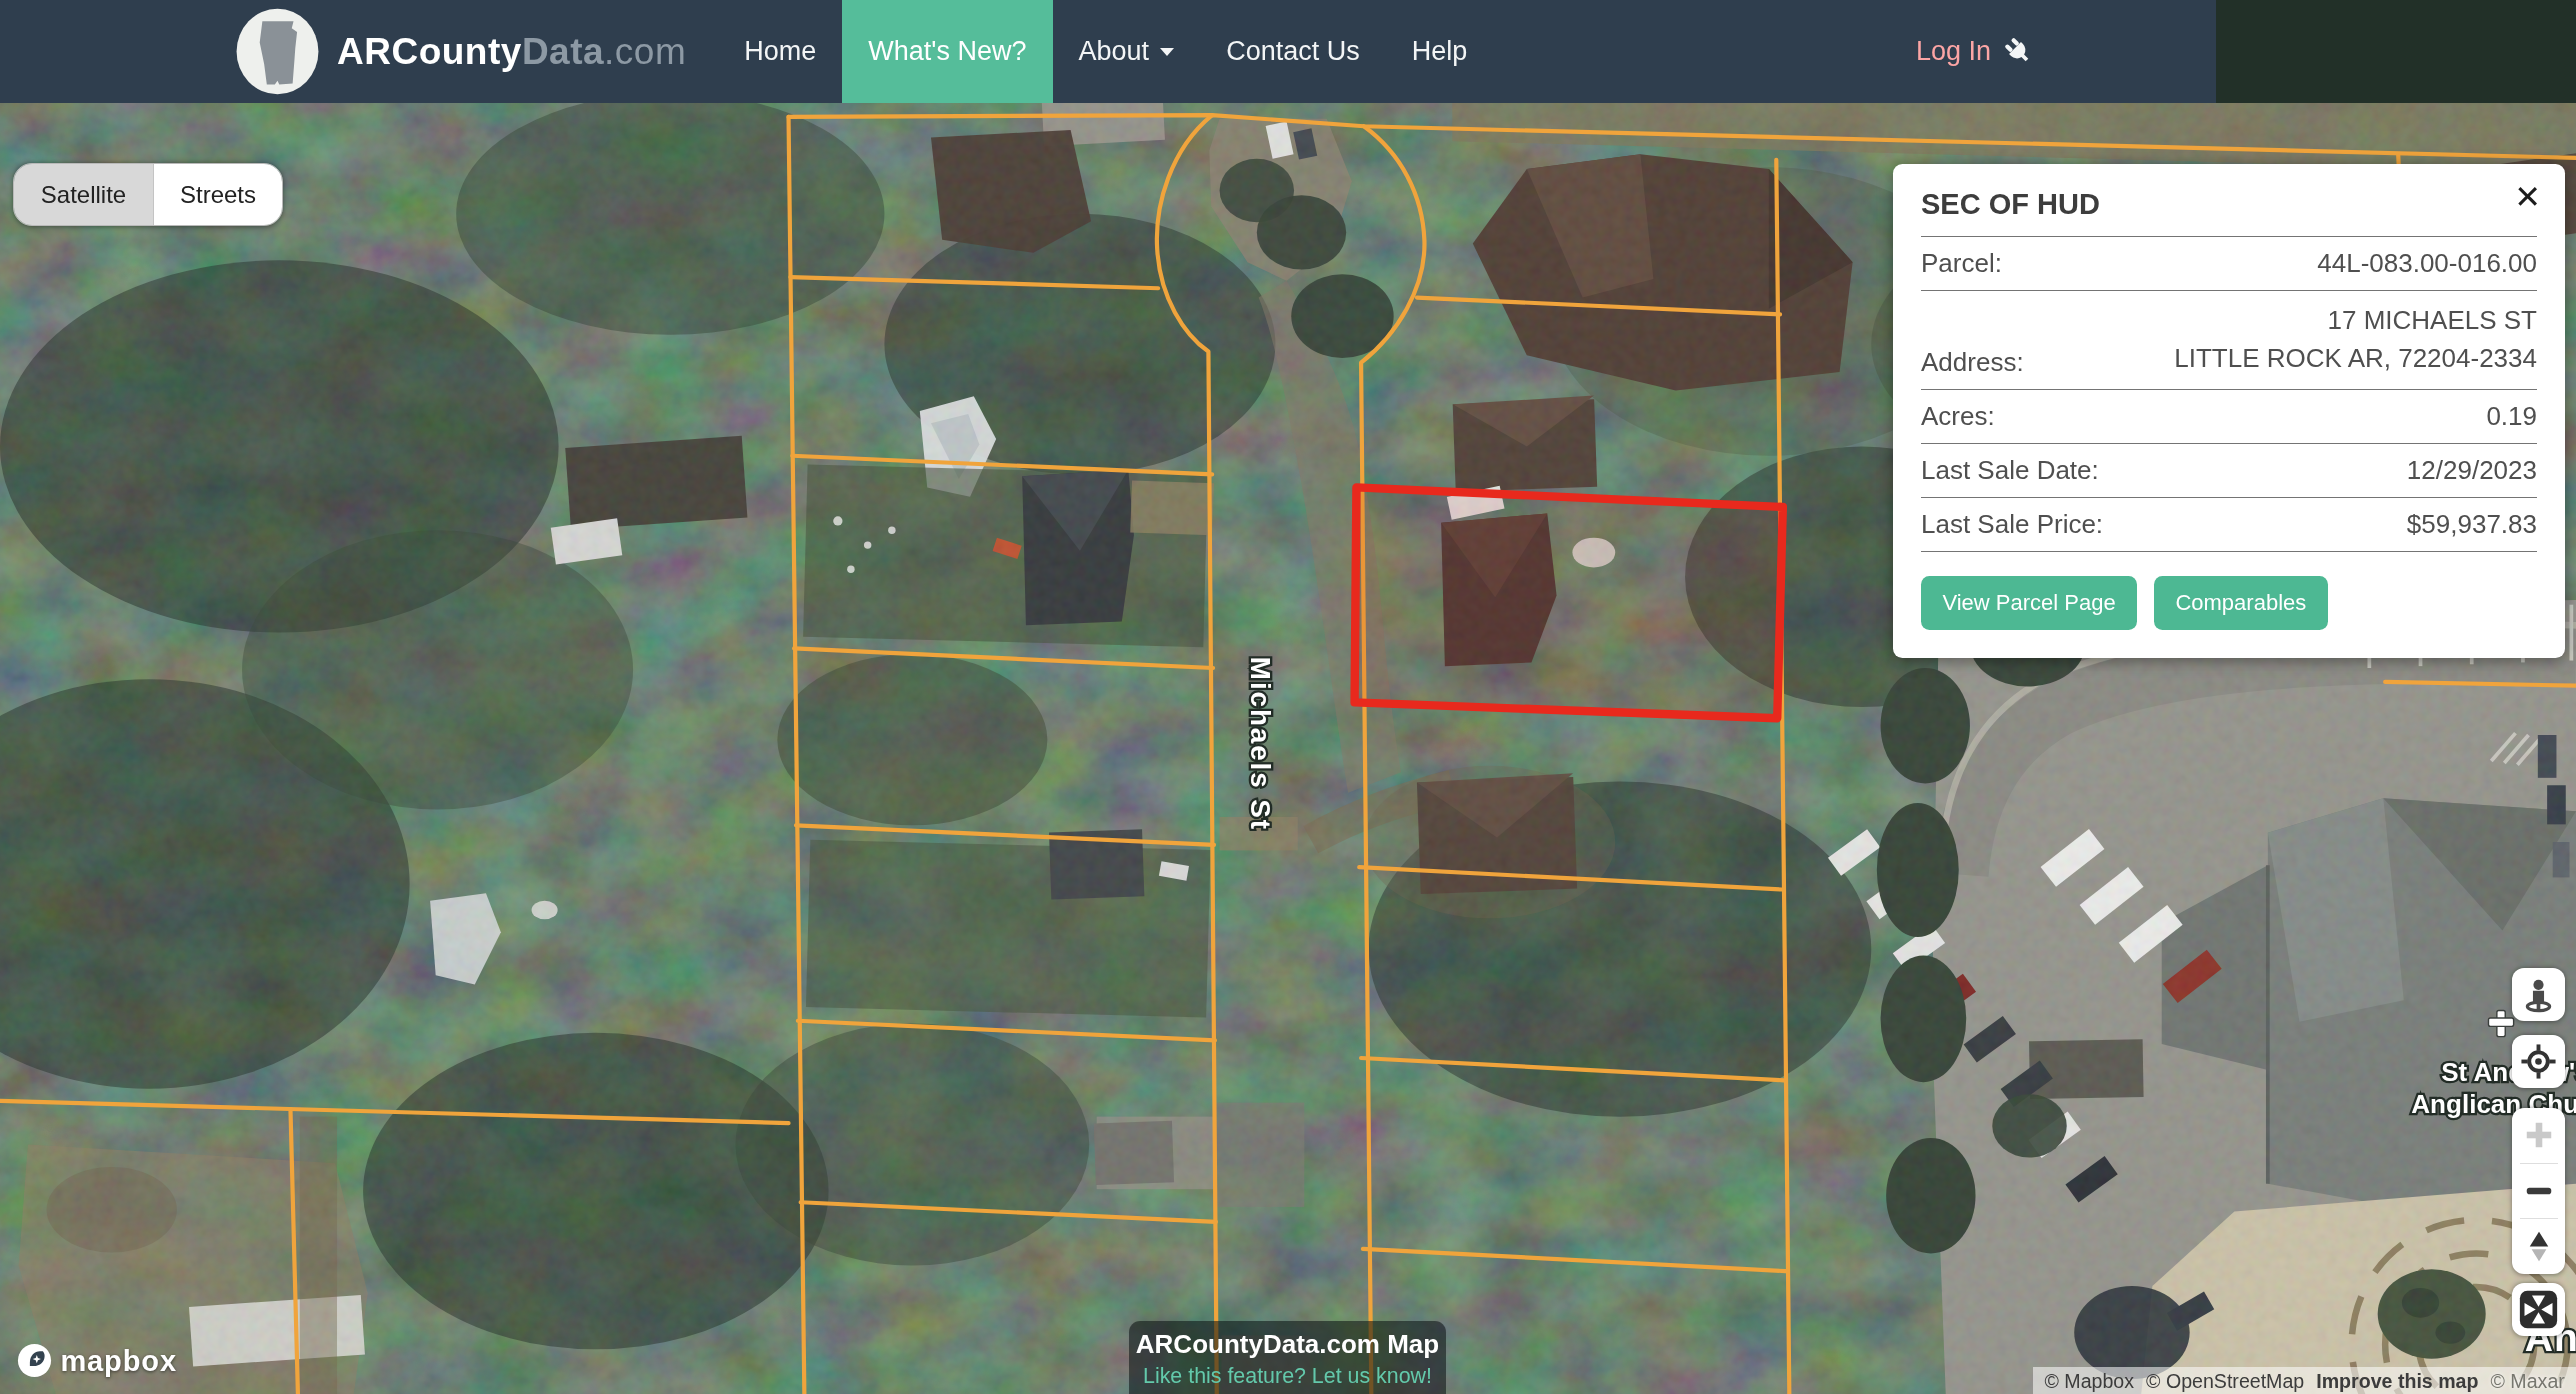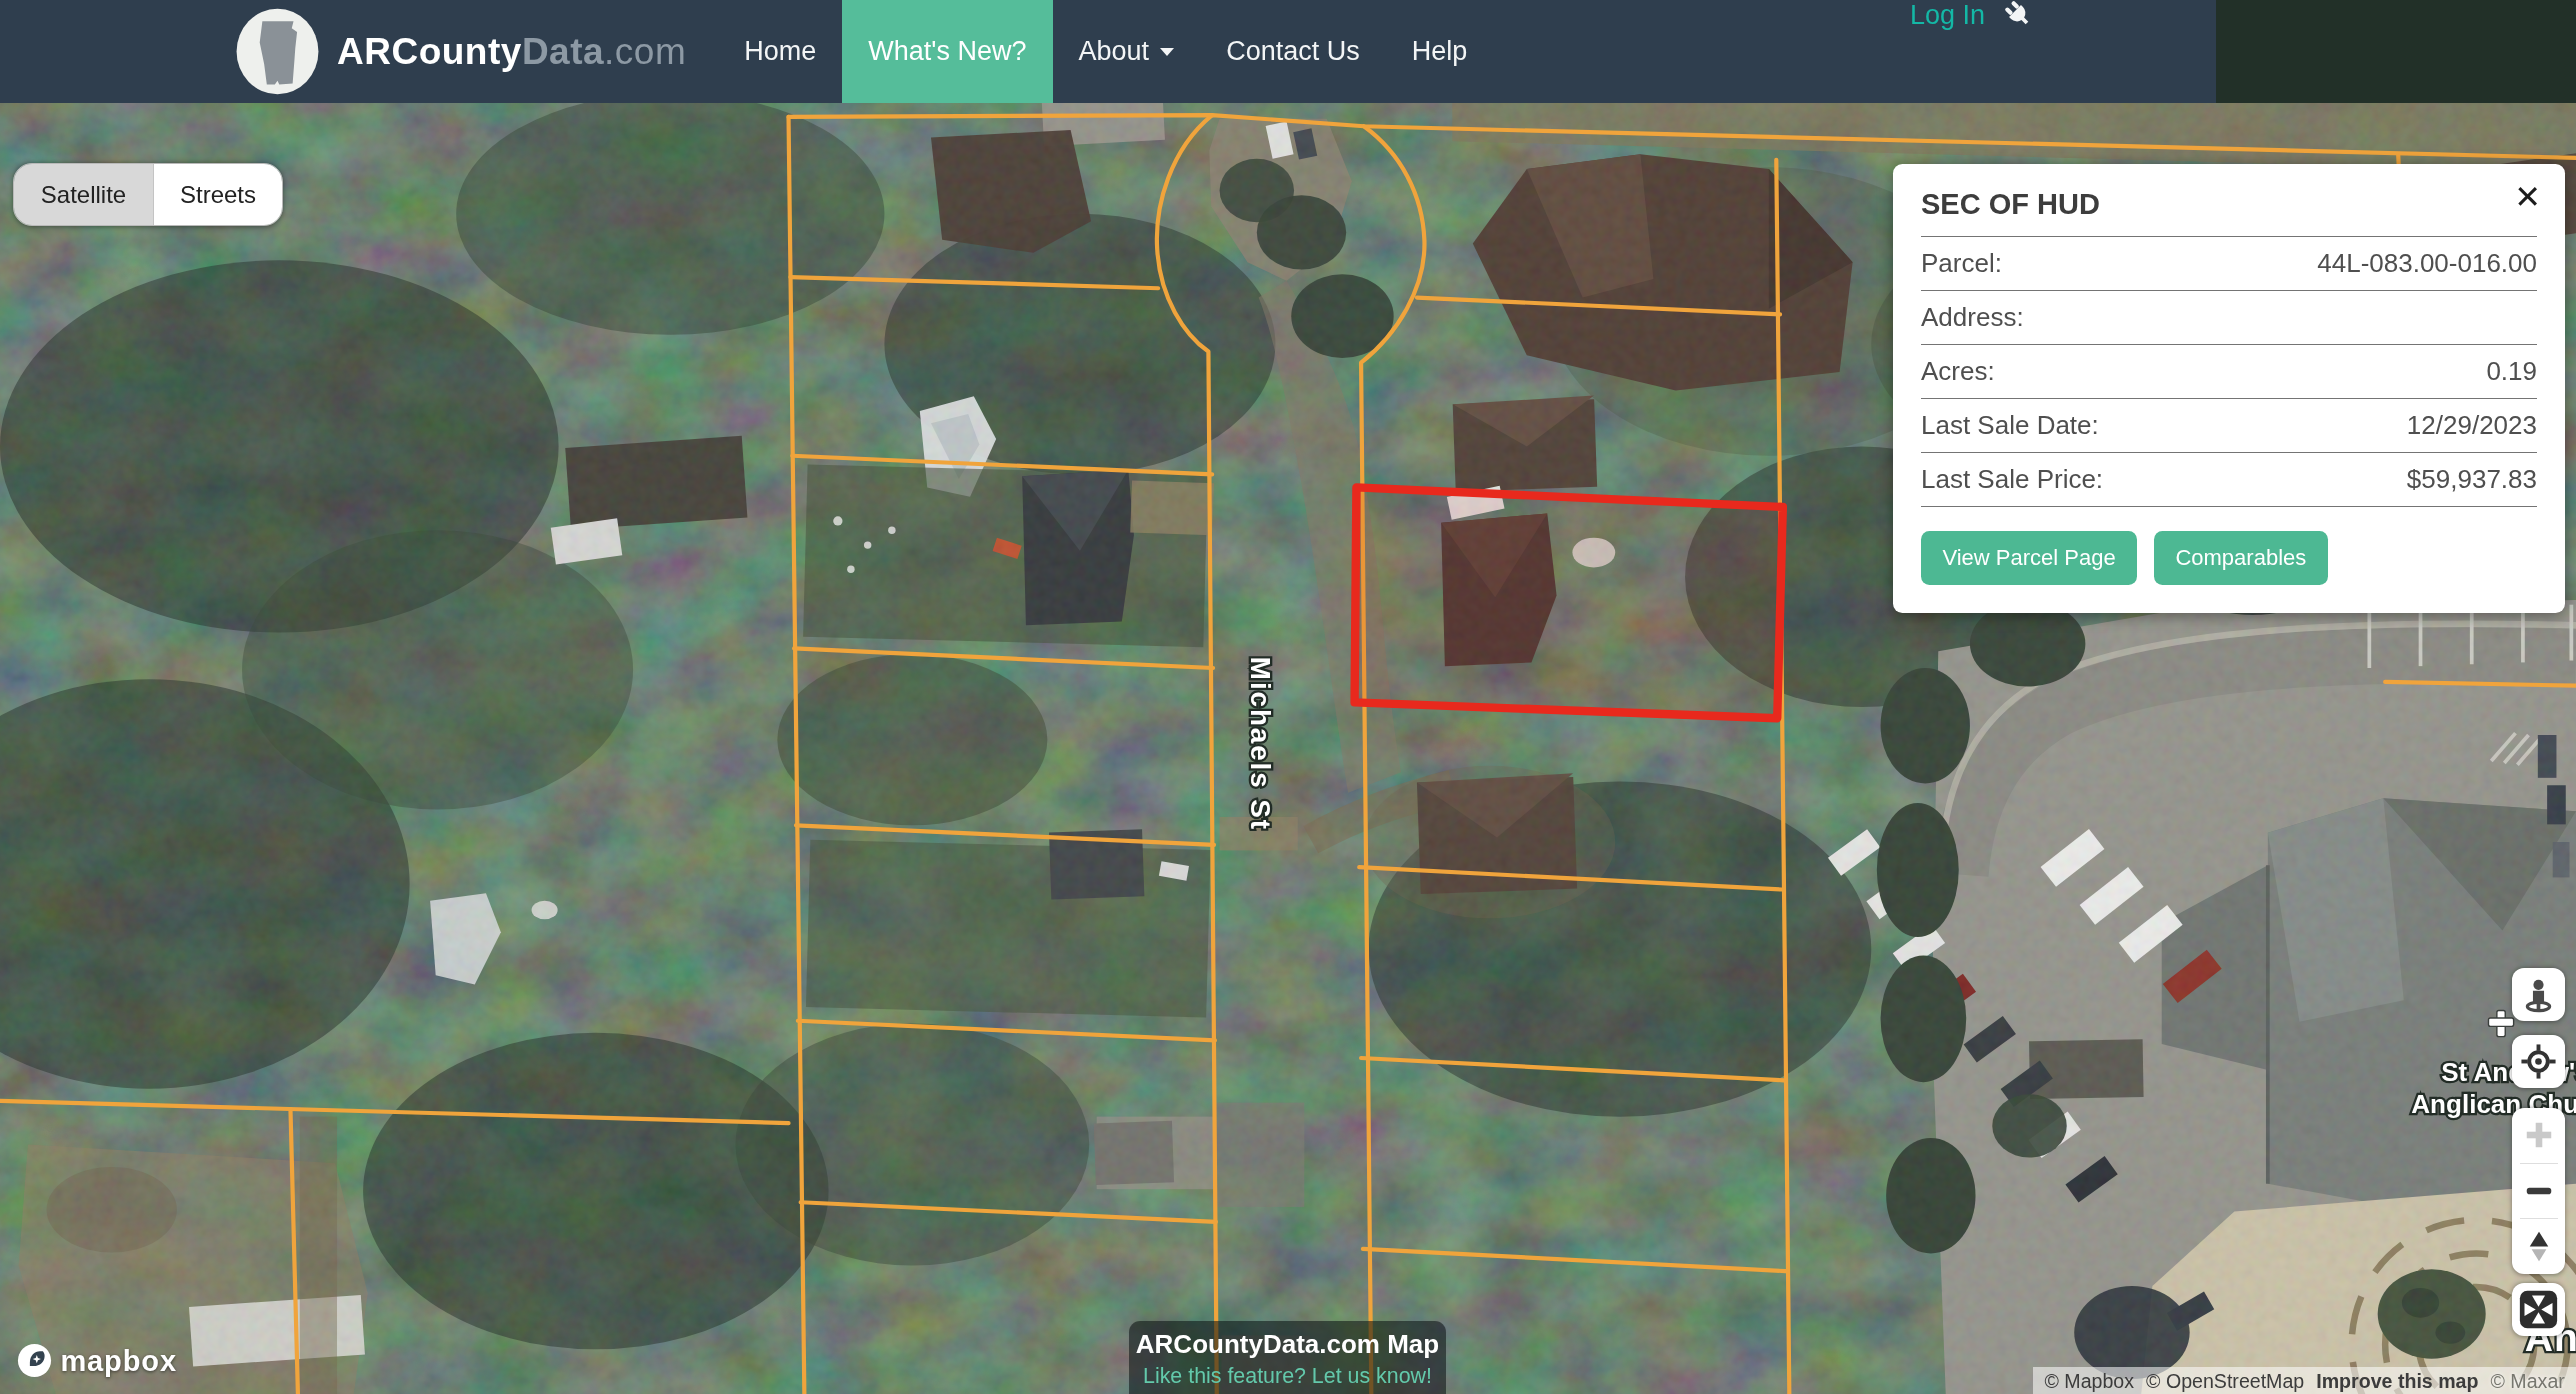--- a/index.html
+++ b/index.html
@@ -12,21 +12,21 @@
     display:flex;align-items:stretch;z-index:50;}
   .brand{display:flex;align-items:center;margin-left:233px;cursor:pointer}
   .brand-logo{width:89px;height:89px;margin-right:15px}
   .brand-text{font-size:37px;font-weight:bold;letter-spacing:0.5px;white-space:nowrap}
   .brand-p1{color:#ffffff}.brand-p2{color:#8d99a4}.brand-p3{color:#8d99a4;font-weight:normal}
   .nav-items{display:flex;align-items:stretch;margin-left:32px}
   .nav-item{display:flex;align-items:center;padding:0 26px;font-size:27px;color:#f3f5f6;cursor:pointer;white-space:nowrap}
   .nav-item.active{background:#55bd9a;color:#ffffff}
   .caret{width:0;height:0;border-left:7.4px solid transparent;border-right:7.4px solid transparent;
     border-top:8.4px solid #f3f5f6;margin-left:11.2px}
-  .nav-login{display:flex;margin-left:auto;margin-right:182px;font-size:27px;color:#14b8a6;cursor:pointer;gap:19px}
+  .nav-login{display:flex;align-items:center;margin-left:auto;margin-right:182px;font-size:27px;color:#fca5a5;cursor:pointer;gap:13px}
   
   .map-wrap{position:absolute;top:103px;left:0;width:2576px;height:1291px;z-index:1}
   
   .layer-toggle{position:absolute;left:13px;top:163px;height:61px;display:flex;border-radius:19px;
     overflow:hidden;box-shadow:0 0.9px 5.6px rgba(0,0,0,.4);z-index:20;border:0.9px solid #b9b9b9}
   .layer-btn{display:flex;align-items:center;justify-content:center;font-size:24px;color:#222;cursor:pointer}
   .layer-btn.sel{background:#d8d8d8;width:139px}
   .layer-btn.unsel{background:#ffffff;width:128px;border-left:0.9px solid #c4c4c4}
   
   .info-panel{position:absolute;left:1893px;top:164px;width:672px;background:#ffffff;border-radius:9.3px;
@@ -313,20 +313,24 @@
 <div class="info-panel">
   <div class="panel-close">✕</div>
   <div class="panel-title">SEC OF HUD</div>
   <div class="panel-rows">
     <div class="panel-row">
       <span class="row-label">Parcel:</span>
       <span class="row-value">44L-083.00-016.00</span>
     </div>
     <div class="panel-row">
       <span class="row-label">Address:</span>
+      <span class="addr-val">
+        <span>17 MICHAELS ST</span><br>
+        <span>LITTLE ROCK AR, 72204-2334</span>
+      </span>
     </div>
     <div class="panel-row">
       <span class="row-label">Acres:</span>
       <span class="row-value">0.19</span>
     </div>
     <div class="panel-row">
       <span class="row-label">Last Sale Date:</span>
       <span class="row-value">12/29/2023</span>
     </div>
     <div class="panel-row">

